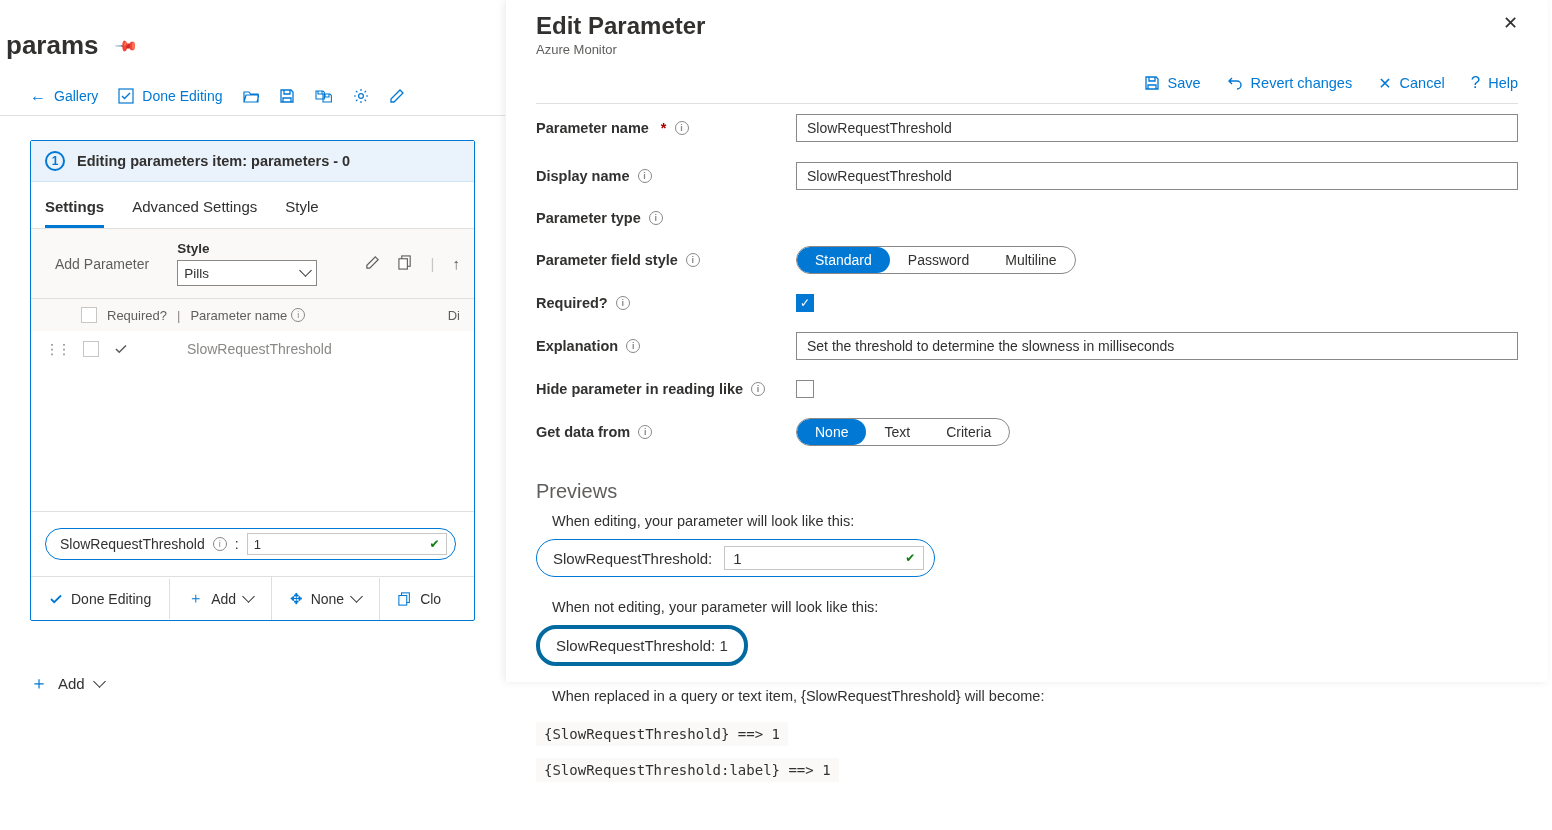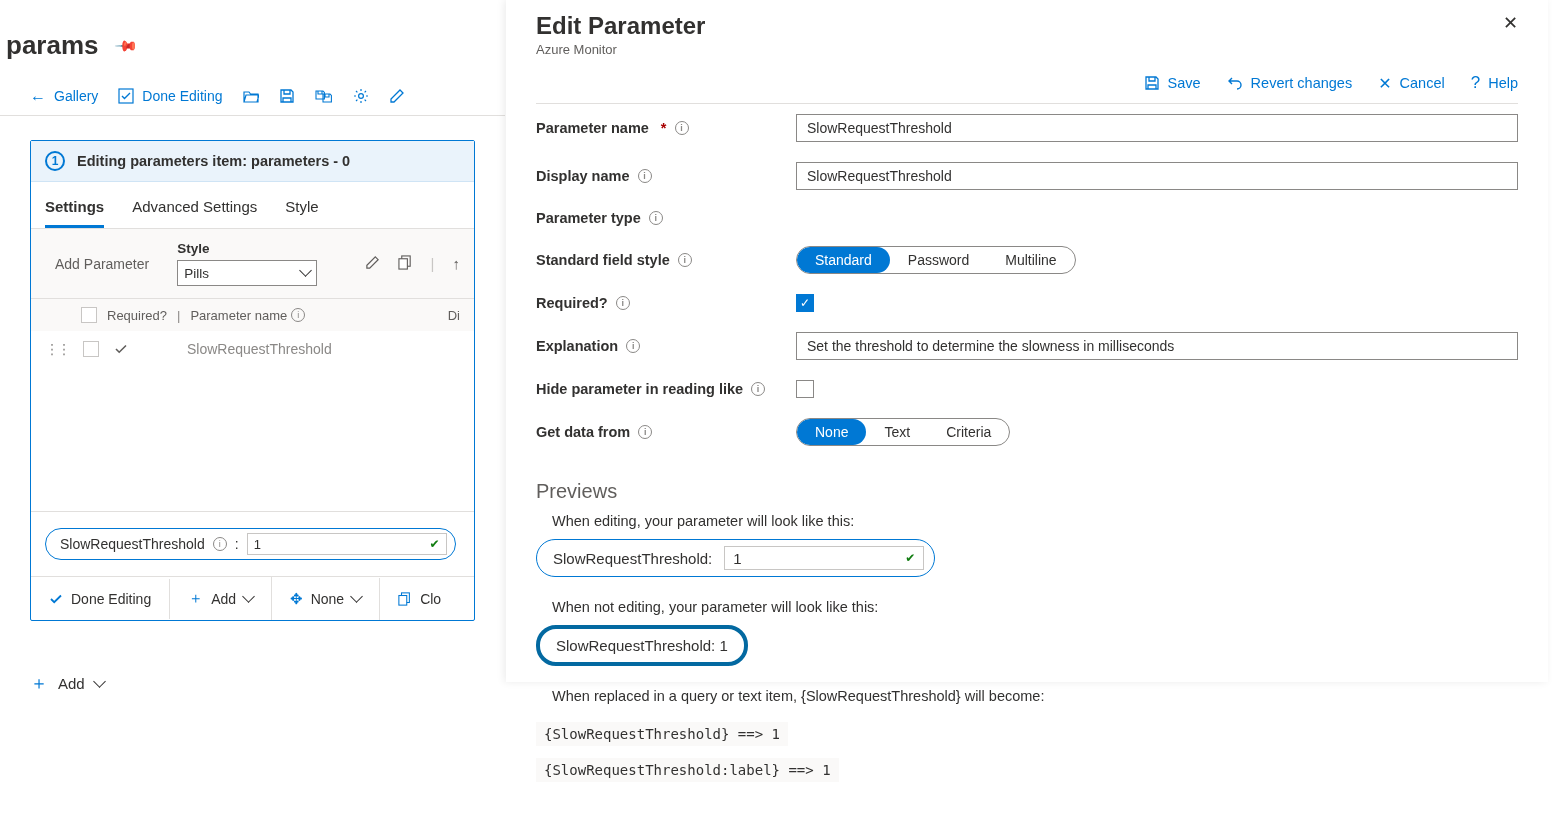--- a/index.html
+++ b/index.html
@@ -296,21 +296,21 @@
     <input class="text-input val" value="SlowRequestThreshold" style="">
   </div>
   <div class="form-row">
     <div class="form-label">
       <span>Parameter type</span>
       <span class="info-circ">i</span>
     </div>
   </div>
   <div class="form-row">
     <div class="form-label">
-      <span>Standard field style</span>
+      <span>Parameter field style</span>
       <span class="info-circ">i</span>
     </div>
     <div class="style-pills">
       <span class="active">Standard</span>
       <span>Password</span>
       <span>Multiline</span>
     </div>
   </div>
   <div class="form-row">
     <div class="form-label">

